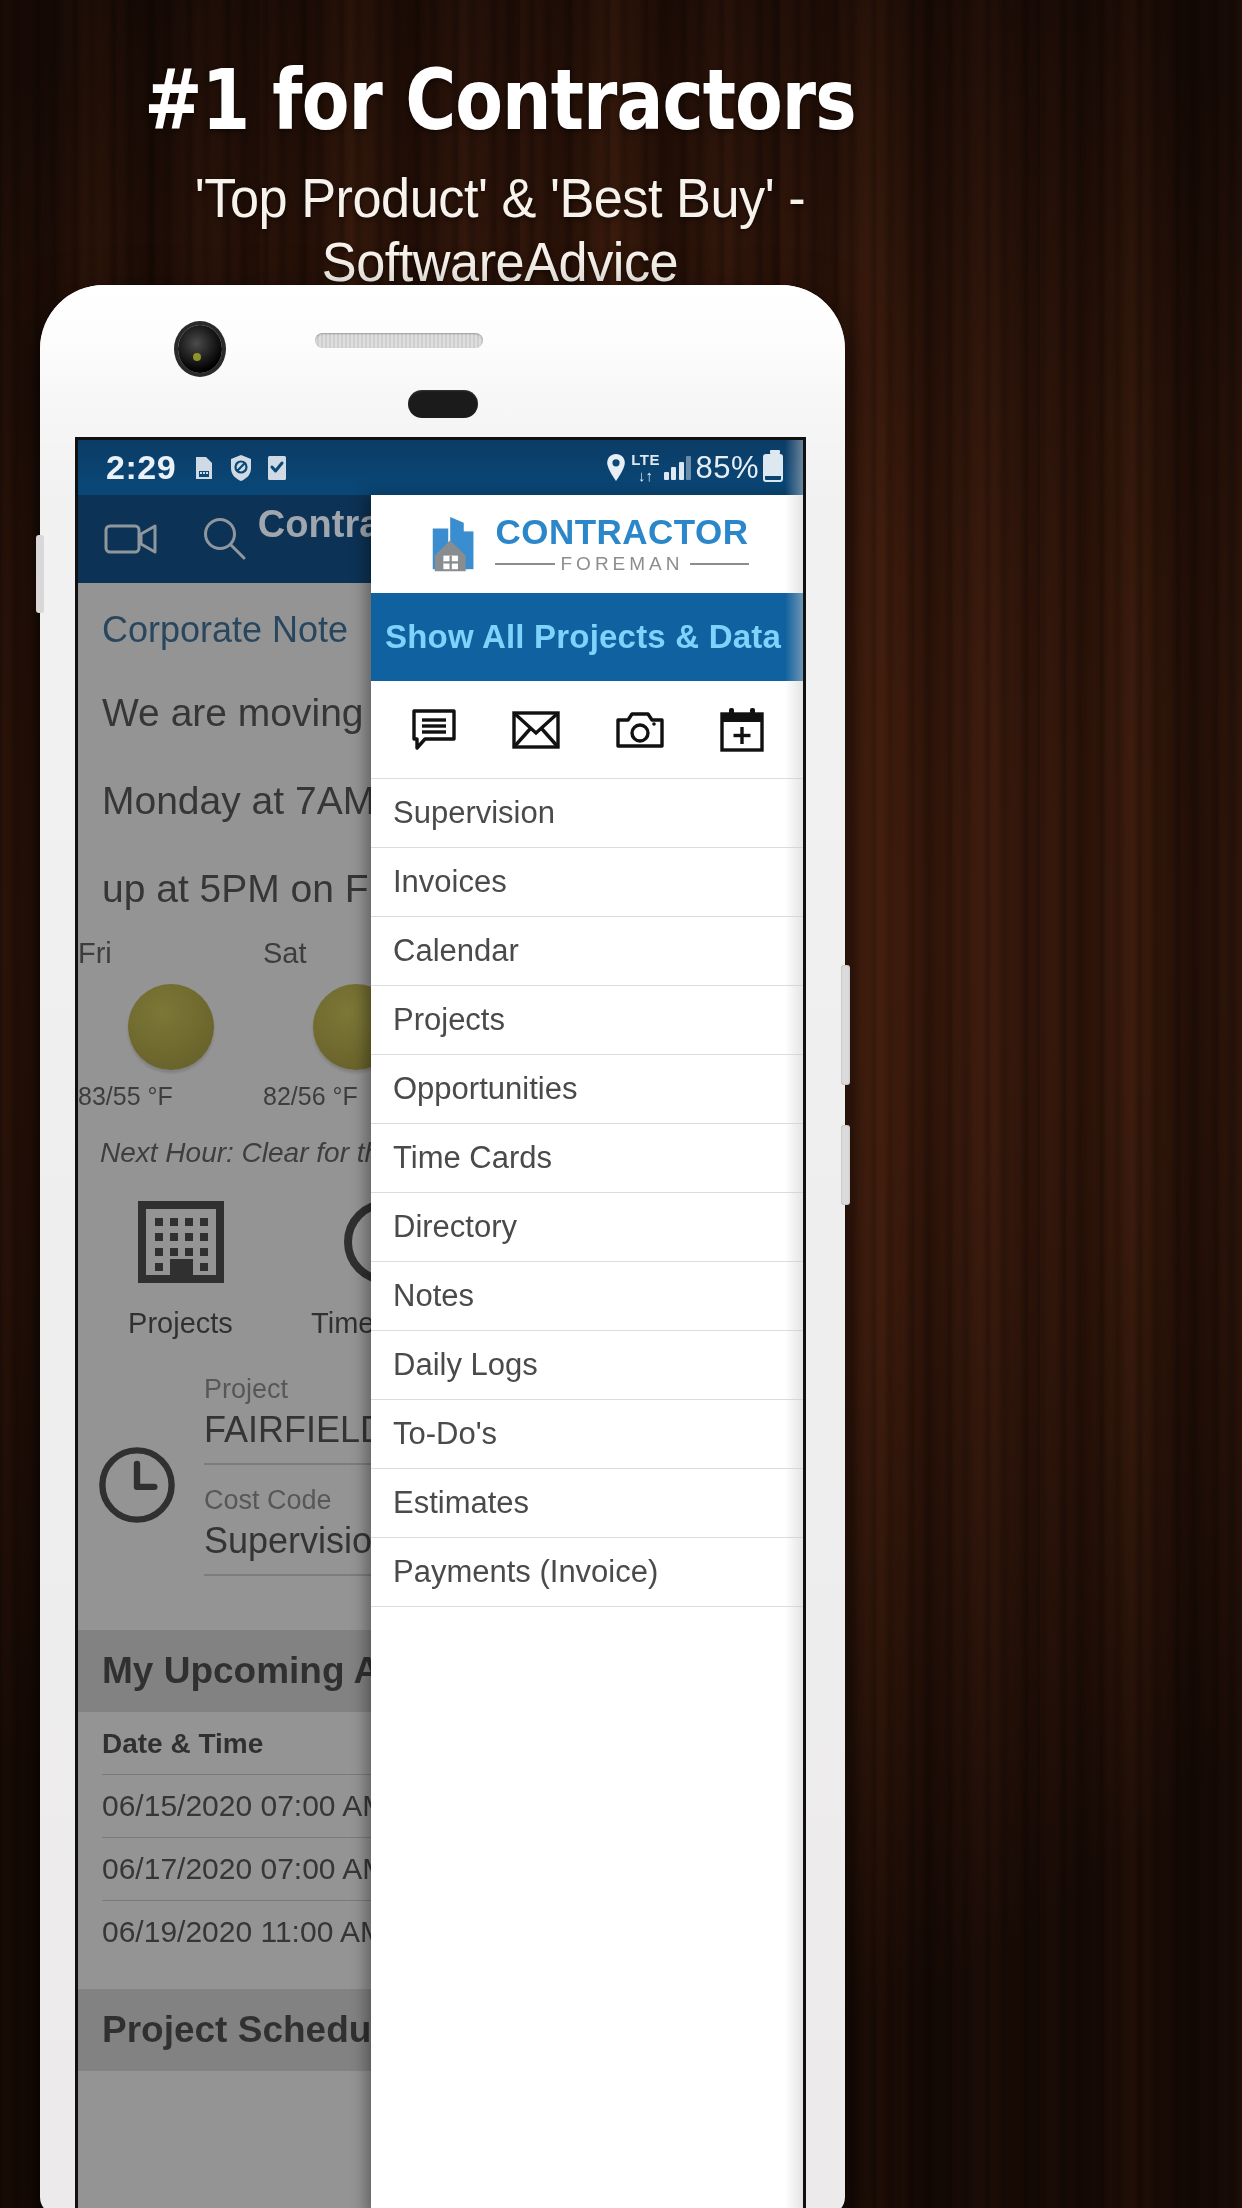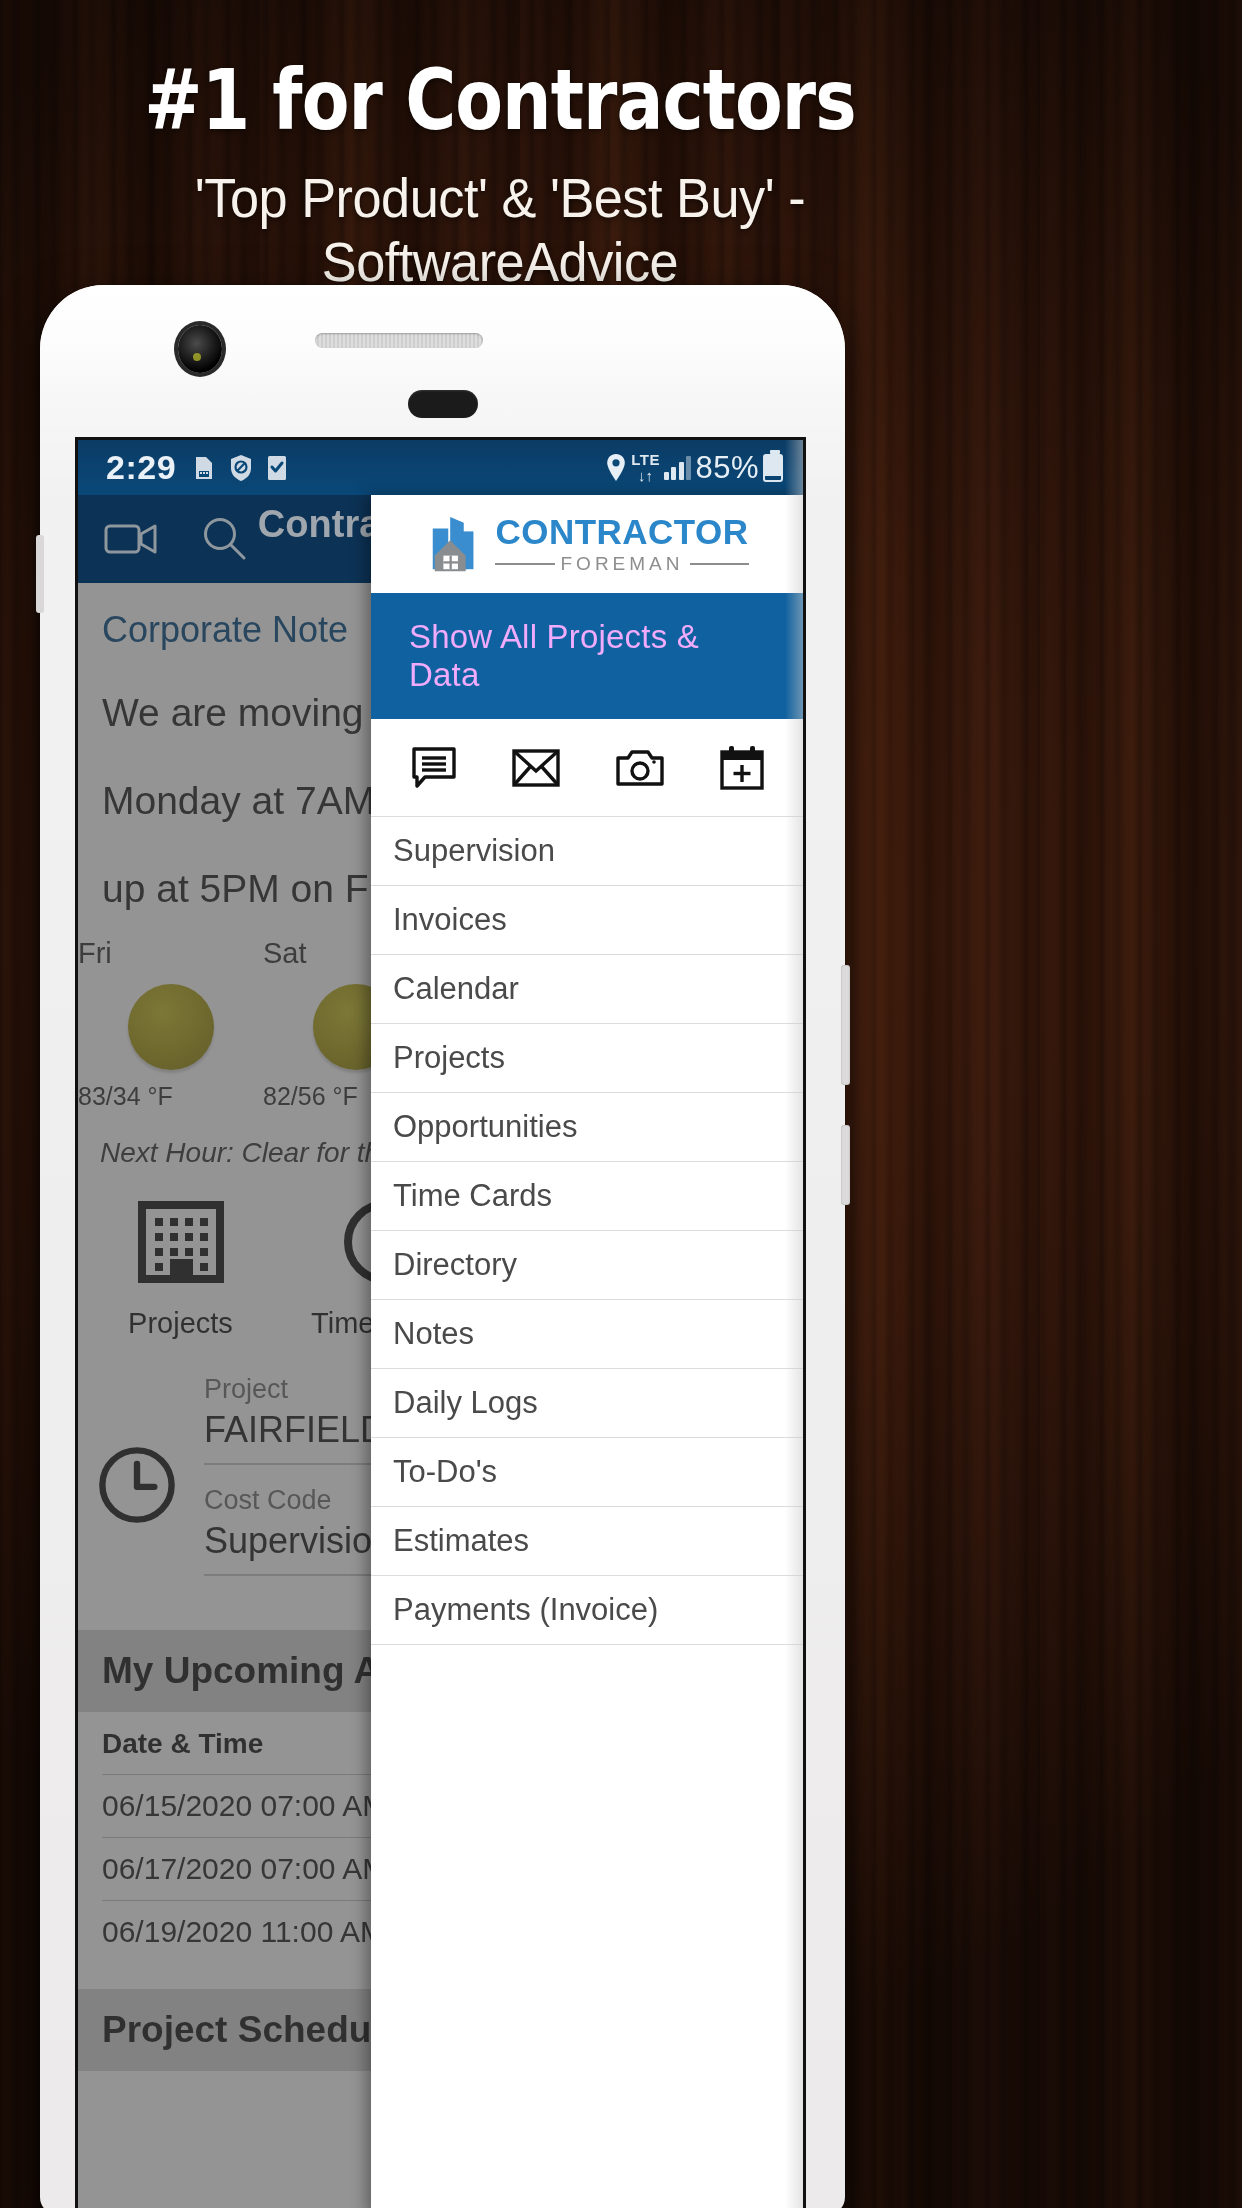--- a/index.html
+++ b/index.html
@@ -212,23 +212,23 @@
   .logo-mark { width:62px; height:62px; margin-right:8px; flex-shrink:0; }
   .logo-text { display:flex; flex-direction:column; }
   .logo-word { font-size:35px; font-weight:bold; color:#2b87c9; letter-spacing:0.5px; line-height:1; }
   .logo-sub {
     display:flex; align-items:center; gap:6px; margin-top:4px;
   }
   .logo-sub .ln { height:2px; background:#8d8d8d; flex:1; }
   .logo-sub .w { font-size:19px; color:#8d8d8d; letter-spacing:4px; }
 
   .drawer-banner {
-    background:#10619f; color:#f0abfc;
-    font-size:33px; font-weight:normal;
-    padding:25px 38px;
+    background:#10619f; color:#7dd3fc;
+    font-size:33px; font-weight:bold;
+    padding:25px 14px;
     letter-spacing:0.2px;
   }
   .quick-row {
     display:flex; align-items:center; justify-content:space-around;
     height:98px; border-bottom:1.5px solid #dcdcdc; padding:0 12px;
   }
 
   .menu-item {
     height:69px; display:flex; align-items:center;
     padding-left:22px;
@@ -331,21 +331,21 @@
         <div class="note-title">Corporate Note</div>
         <div class="note-body">We are moving our safety meeting to</div>
         <div class="note-body">Monday at 7AM.  Anyone who is not signed</div>
         <div class="note-body">up at 5PM on Friday (every week) will be</div>
       </div>
 
       <div class="weather">
         <div class="wx">
           <div class="wx-day">Fri</div>
           <div class="wx-dot"></div>
-          <div class="wx-temp">83/34 °F</div>
+          <div class="wx-temp">83/55 °F</div>
         </div>
         <div class="wx">
           <div class="wx-day">Sat</div>
           <div class="wx-dot"></div>
           <div class="wx-temp">82/56 °F</div>
         </div>
         <div class="wx">
           <div class="wx-day">Mon</div>
           <div class="wx-dot"></div>
           <div class="wx-temp">77/54 °F</div>

